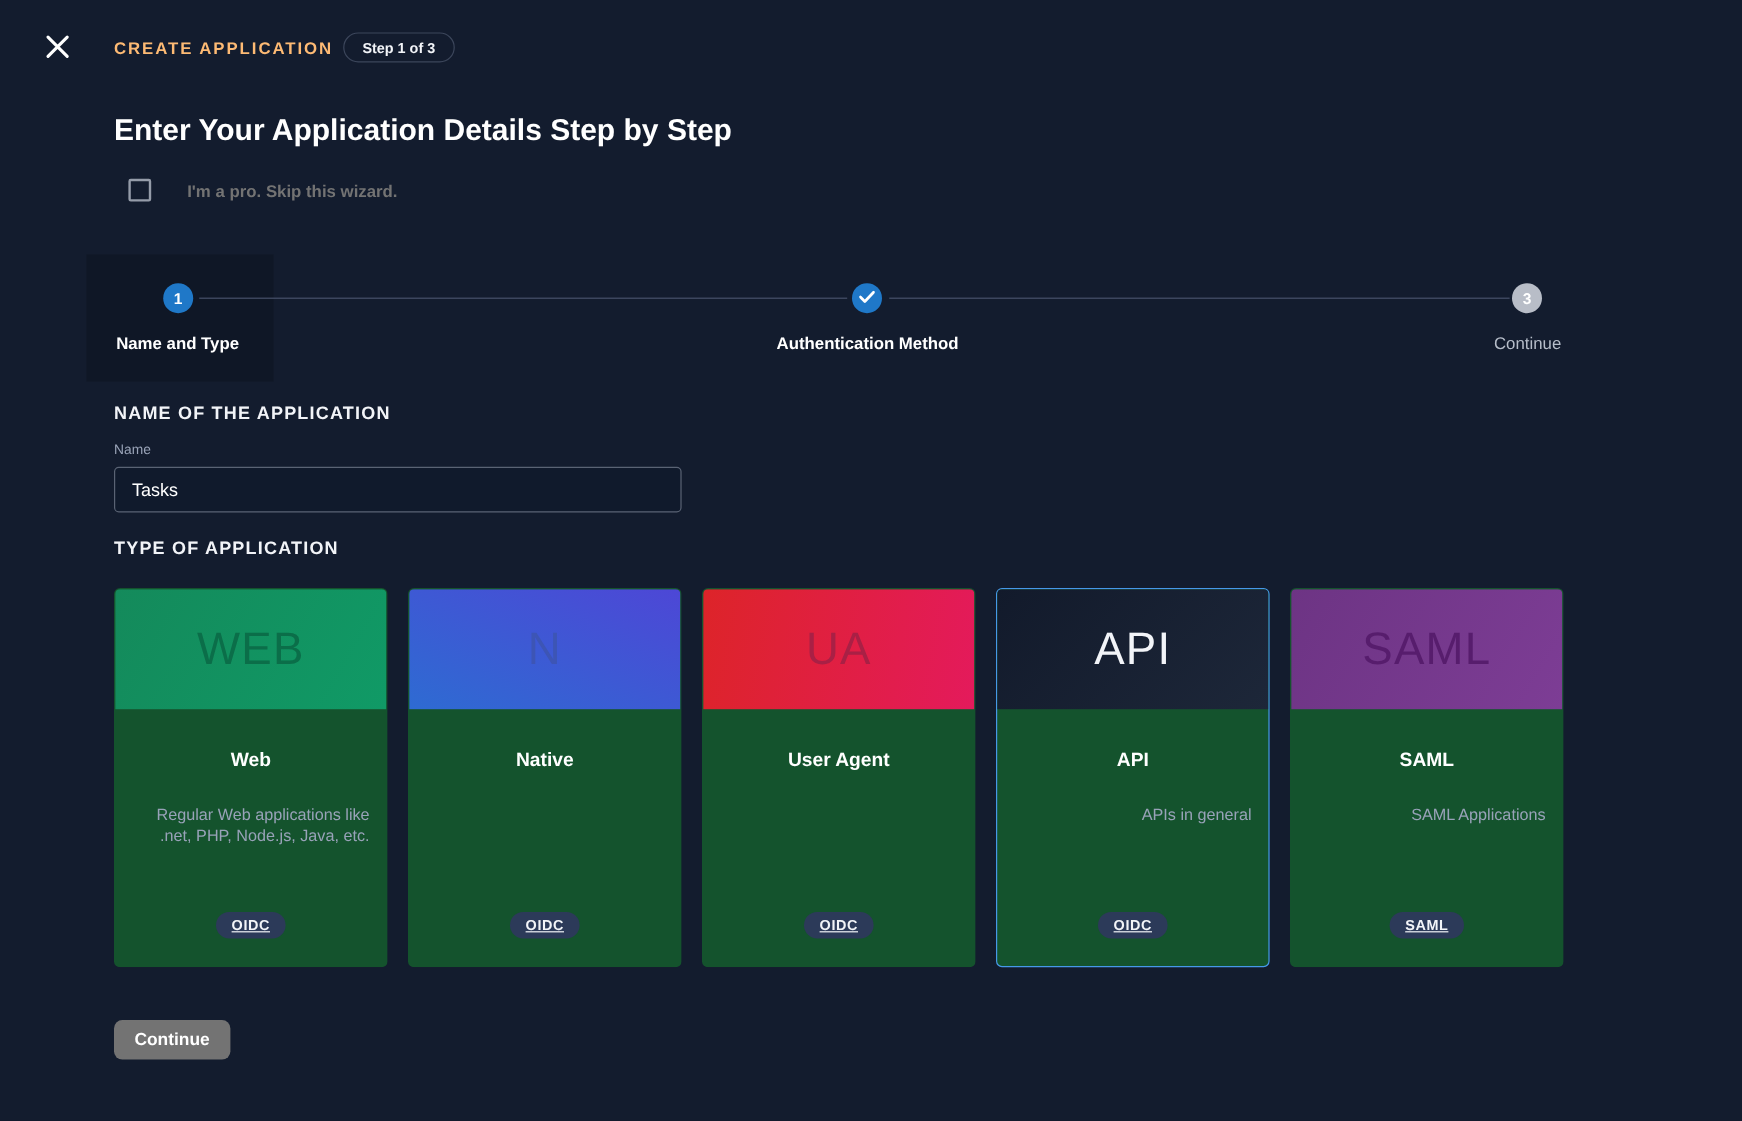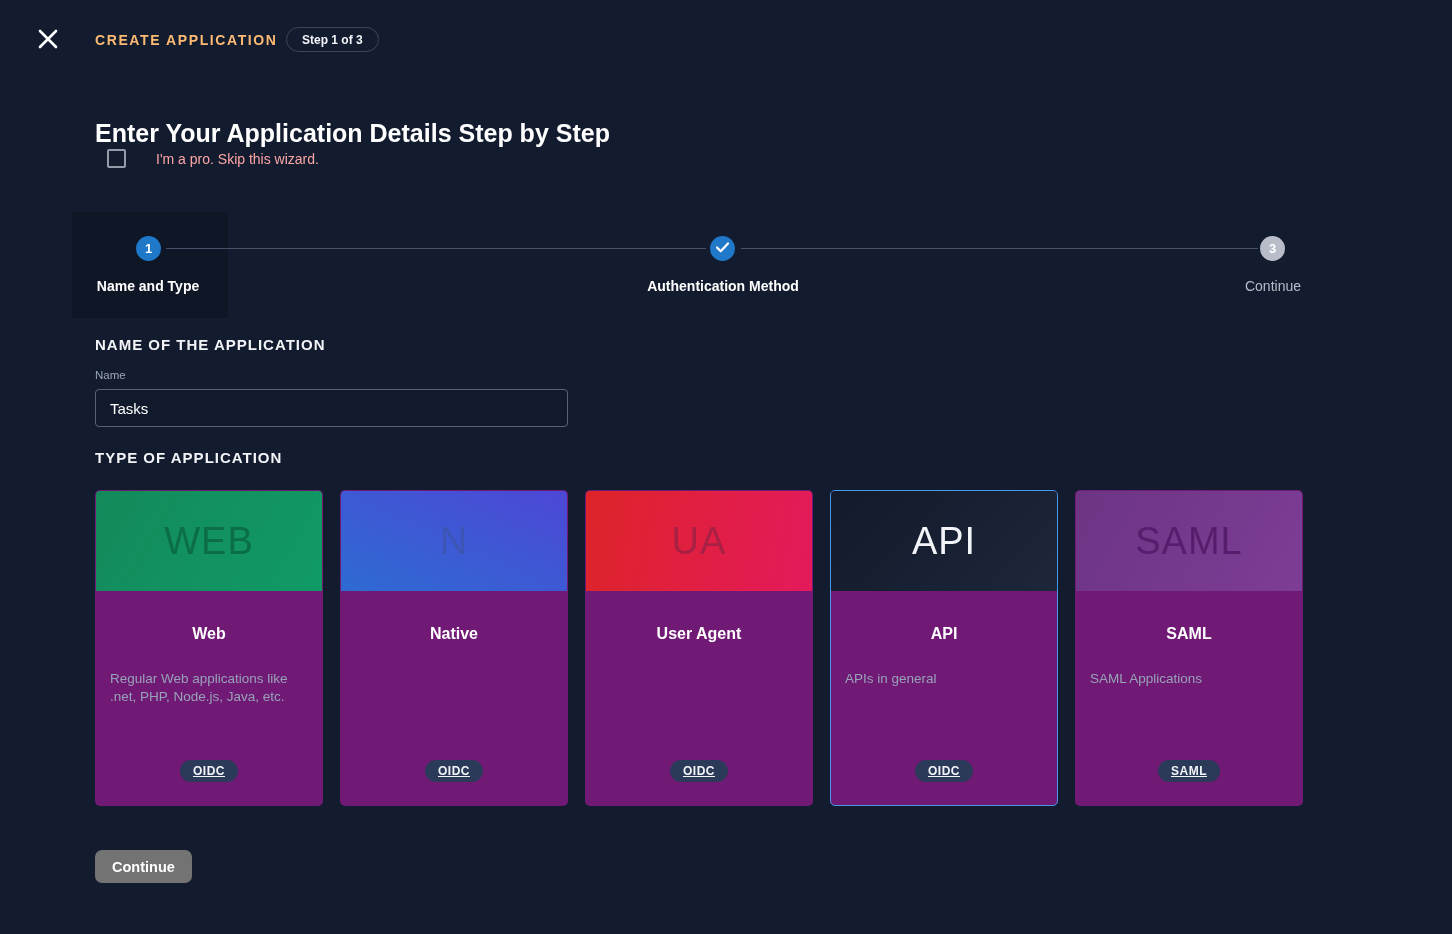--- a/index.html
+++ b/index.html
@@ -28,30 +28,30 @@
     left: 286px; top: 27px; height: 25px;
     border: 1px solid #3c465b; border-radius: 13px;
     padding: 0 15px; display: flex; align-items: center;
     font-size: 12px; font-weight: 700; color: #f2f4f8;
     background: transparent;
   }
 
   
   .main-heading {
     left: 95px; top: 95px;
-    font-size: 25px; font-weight: 600; color: #ffffff; margin-top: 24px;
+    font-size: 25px; font-weight: 600; color: #ffffff;
   }
   .skip-row { left: 107px; top: 149px; display: flex; align-items: center; }
   .skip-checkbox {
     width: 19px; height: 19px;
     border: 2px solid #959ca9; border-radius: 2px;
     background: transparent; cursor: pointer;
   }
   .skip-label {
-    margin-left: 14px; font-size: 14px; font-weight: 400; color: #fca5a5;
+    margin-left: 14px; font-size: 14px; font-weight: 700; color: #737373;
     cursor: pointer;
     padding-left: 16px;
   }
 
   
   .stepper { left: 0; top: 212px; width: 1452px; height: 106px; }
   .step-highlight {
     left: 72px; top: 0; width: 156px; height: 106px;
     background: rgba(0,0,0,0.16);
   }
@@ -83,39 +83,39 @@
     left: 95px; top: 389px; width: 473px; height: 38px;
     background: #101a2c; border: 1px solid #5a6374; border-radius: 4px;
     color: #ffffff; font-size: 15px; font-family: "Liberation Sans", sans-serif;
     padding: 0 14px; outline: none;
   }
 
   
   .cards-row { left: 95px; top: 490px; display: flex; gap: 17px; }
   .type-card {
     width: 228px; height: 316px; border-radius: 5px;
-    background: #701a75; border: 1px solid transparent;
+    background: #14532d; border: 1px solid transparent;
     position: relative; cursor: pointer; overflow: hidden;
   }
   .type-card.selected { border-color: #4698e8; }
   .card-header {
     height: 100px; display: flex; align-items: center; justify-content: center;
     font-size: 38px; font-weight: 500; letter-spacing: 1px;
   }
   .type-card--web  .card-header { background: linear-gradient(120deg, #148a5b, #109a66); color: #0b6e49; }
   .type-card--native .card-header { background: linear-gradient(to top right, #2e6bd2, #4d47d6); color: #3d55b5; }
   .type-card--ua   .card-header { background: linear-gradient(100deg, #dd2429, #e41a5c); color: #a92045; }
   .type-card--api  .card-header { background: linear-gradient(135deg, #121a2b, #1d2739); color: #f2f4f8; }
   .type-card--saml .card-header { background: linear-gradient(120deg, #6d3484, #7d3d95); color: #571d6d; }
   .card-title {
     margin-top: 34px; text-align: center;
     font-size: 16px; font-weight: 700; color: #ffffff;
   }
   .card-desc {
-    margin-top: 27px; padding: 0 14px; text-align: left;
+    margin-top: 27px; padding: 0 14px; text-align: right;
     font-size: 13.5px; line-height: 1.3; color: #98a2b8;
   }
   .card-badge {
     position: absolute; bottom: 23px; left: 50%; transform: translateX(-50%);
     background: #2c3a59; border-radius: 11px; padding: 4px 13px;
     font-size: 12px; font-weight: 700; letter-spacing: 0.5px; color: #f2f4f8;
     white-space: nowrap;
     text-decoration: underline;
   }
 

